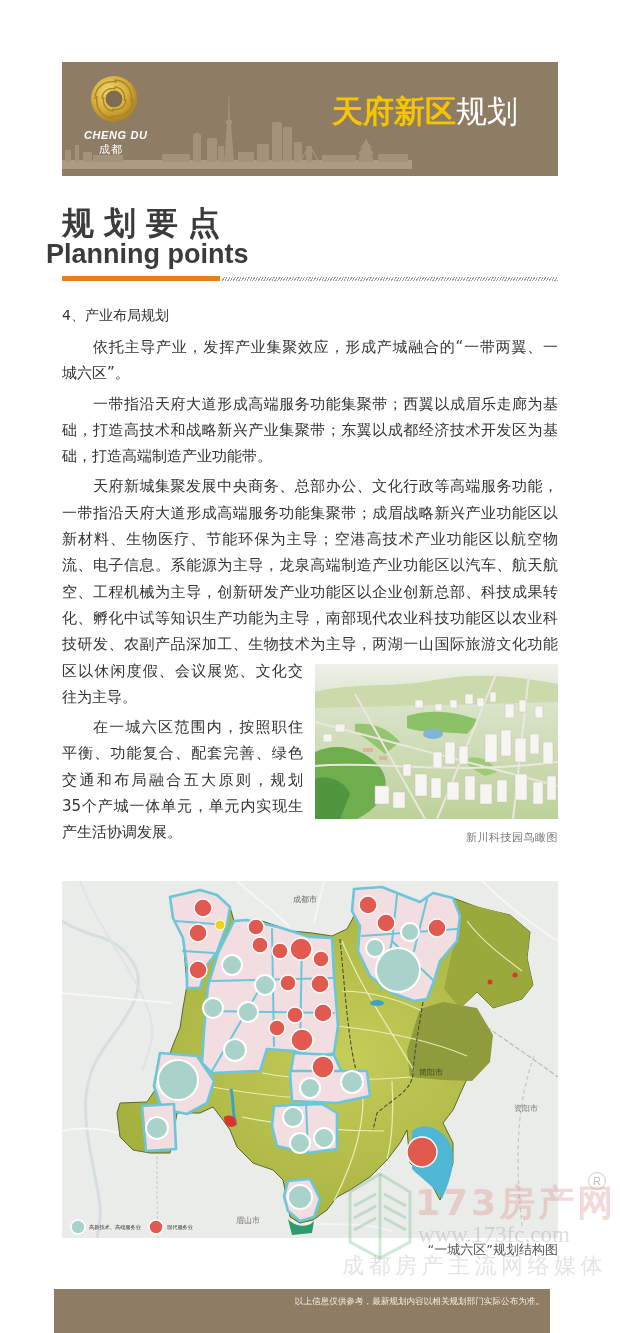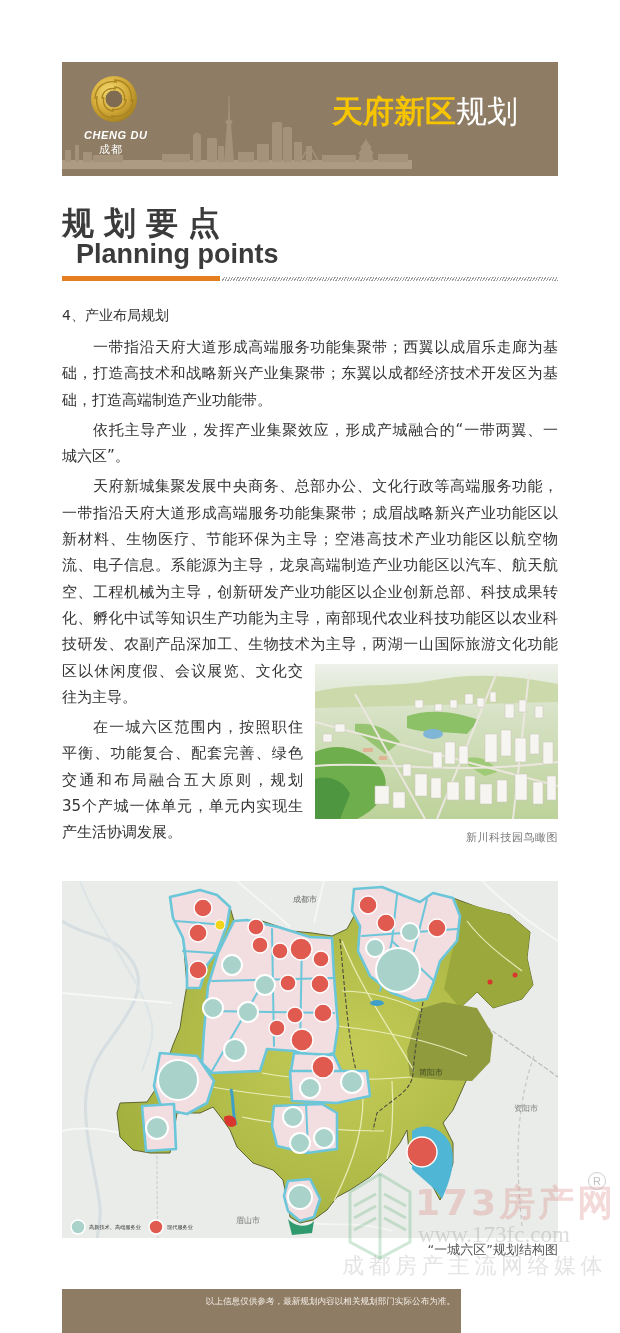--- a/index.html
+++ b/index.html
@@ -10,21 +10,21 @@
   .banner .skyline{position:absolute;left:0;top:0;}
   .logo{position:absolute;left:20px;top:10px;width:64px;height:90px;}
   .logo svg{position:absolute;left:7px;top:2px;}
   .logo-en{position:absolute;left:2px;top:57px;font-family:"Liberation Sans",sans-serif;font-weight:bold;font-style:italic;font-size:11px;color:#fff;letter-spacing:0.6px;white-space:nowrap;}
   .logo-cn{position:absolute;left:17px;top:70px;font-size:11px;color:#fff;letter-spacing:1px;white-space:nowrap;}
   .banner-title{position:absolute;right:40px;top:31px;font-size:31px;line-height:36px;white-space:nowrap;}
   .banner-title .hl{color:var(--title-yellow);font-weight:bold;}
   .banner-title .rest{color:#ffffff;}
   
   .sec-cn{position:absolute;left:62px;top:204px;font-size:32px;line-height:38px;font-weight:bold;color:var(--heading-text);letter-spacing:10px;white-space:nowrap;}
-  .sec-en{position:absolute;left:76px;top:238px;font-family:"Liberation Sans",sans-serif;font-size:27px;line-height:32px;font-weight:bold;color:var(--heading-text);white-space:nowrap;}
+  .sec-en{position:absolute;left:46px;top:238px;font-family:"Liberation Sans",sans-serif;font-size:27px;line-height:32px;font-weight:bold;color:var(--heading-text);white-space:nowrap;}
   .div-orange{position:absolute;left:62px;top:276px;width:158px;height:5px;background:var(--accent-orange);}
   .div-hatch{position:absolute;left:222px;top:277px;width:336px;height:4px;background:repeating-linear-gradient(-60deg,#9c9c9c 0,#9c9c9c 1px,#ffffff 1px,#ffffff 2.4px);}
   .sub-heading{position:absolute;left:62px;top:306px;font-size:14px;line-height:18px;color:var(--body-text);white-space:nowrap;}
   
   .body-text{position:absolute;left:62px;top:334px;width:496px;}
   .para+.para{margin-top:4px;}
   .ln{box-sizing:border-box;width:496px;height:26.3px;line-height:26.3px;font-size:15px;color:var(--body-text);white-space:nowrap;overflow:visible;}
   .just{text-align:justify;text-align-last:justify;}
   .indent{padding-left:31px;}
   .narrow{width:241px;}
@@ -38,21 +38,21 @@
   .map .district{fill:#f2dde0;stroke:var(--district-outline);stroke-width:2.6;stroke-linejoin:round;}
   .map .droad{fill:none;stroke:var(--district-outline);stroke-width:2;stroke-linecap:round;}
   .map-cap{position:absolute;right:62px;top:1241px;font-size:13px;color:#555;white-space:nowrap;}
   
   .wm-icon{position:absolute;left:340px;top:1162px;}
   .wm-brand{position:absolute;left:415px;top:1183px;font-size:36px;line-height:40px;font-weight:bold;color:rgba(222,140,140,0.33);letter-spacing:3px;white-space:nowrap;}
   .wm-reg{position:absolute;left:588px;top:1172px;width:16px;height:16px;border:1.5px solid rgba(160,160,160,0.5);border-radius:50%;font-size:11px;line-height:16px;text-align:center;color:rgba(150,150,150,0.6);font-family:"Liberation Sans",sans-serif;}
   .wm-url{position:absolute;left:418px;top:1222px;font-family:"Liberation Serif",serif;font-size:23px;line-height:26px;color:rgba(165,165,165,0.38);white-space:nowrap;}
   .wm-slogan{position:absolute;left:342px;top:1253px;font-size:22px;line-height:26px;color:rgba(165,165,165,0.3);letter-spacing:4.5px;white-space:nowrap;}
   
-  .footer{position:absolute;left:62px;top:1289px;width:399px;height:44px;background:var(--banner-bg);}
+  .footer{position:absolute;left:54px;top:1289px;width:496px;height:44px;background:var(--banner-bg);}
   .footer-text{position:absolute;right:6px;top:7px;font-size:8.6px;color:var(--footer-text);white-space:nowrap;}
 </style>
 </head>
 <body>
 
 <div class="page">
 
   <div class="banner">
     <svg class="skyline" width="496" height="114" viewBox="0 0 496 114">
       <rect x="0" y="98" width="350" height="9" fill="#ad9c83"></rect>
@@ -114,27 +114,27 @@
 
   <div class="sec-cn">规划要点</div>
   <div class="sec-en">Planning points</div>
   <div class="div-orange"></div>
   <div class="div-hatch"></div>
 
   <div class="sub-heading">4、产业布局规划</div>
 
   <div class="body-text">
     <div class="para">
+      <div class="ln just indent">依托主导产业，发挥产业集聚效应，形成产城融合的“一带两翼、一</div>
+      <div class="ln">城六区”。</div>
+    </div>
+    <div class="para">
       <div class="ln just indent">一带指沿天府大道形成高端服务功能集聚带；西翼以成眉乐走廊为基</div>
       <div class="ln just">础，打造高技术和战略新兴产业集聚带；东翼以成都经济技术开发区为基</div>
       <div class="ln">础，打造高端制造产业功能带。</div>
-    </div>
-    <div class="para">
-      <div class="ln just indent">依托主导产业，发挥产业集聚效应，形成产城融合的“一带两翼、一</div>
-      <div class="ln">城六区”。</div>
     </div>
     <div class="para">
       <div class="ln just indent">天府新城集聚发展中央商务、总部办公、文化行政等高端服务功能，</div>
       <div class="ln just">一带指沿天府大道形成高端服务功能集聚带；成眉战略新兴产业功能区以</div>
       <div class="ln just">新材料、生物医疗、节能环保为主导；空港高技术产业功能区以航空物</div>
       <div class="ln just">流、电子信息。系能源为主导，龙泉高端制造产业功能区以汽车、航天航</div>
       <div class="ln just">空、工程机械为主导，创新研发产业功能区以企业创新总部、科技成果转</div>
       <div class="ln just">化、孵化中试等知识生产功能为主导，南部现代农业科技功能区以农业科</div>
       <div class="ln just">技研发、农副产品深加工、生物技术为主导，两湖一山国际旅游文化功能</div>
       <div class="ln just narrow">区以休闲度假、会议展览、文化交</div>

